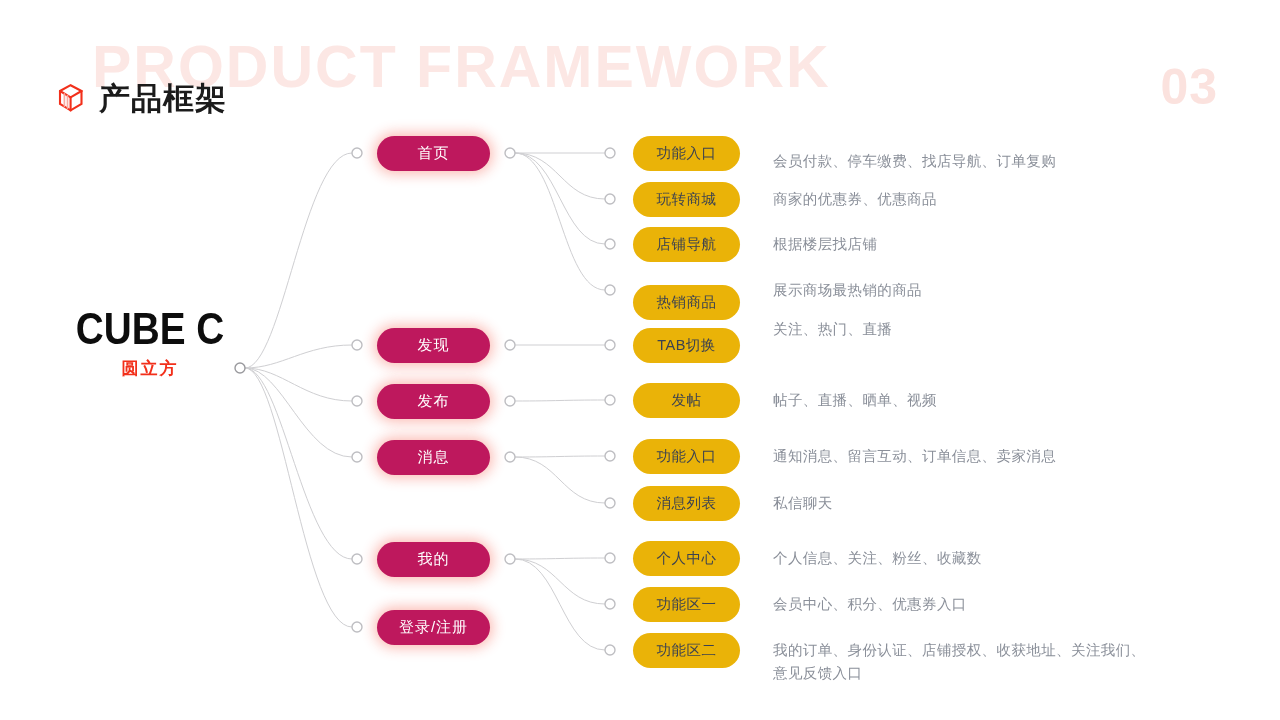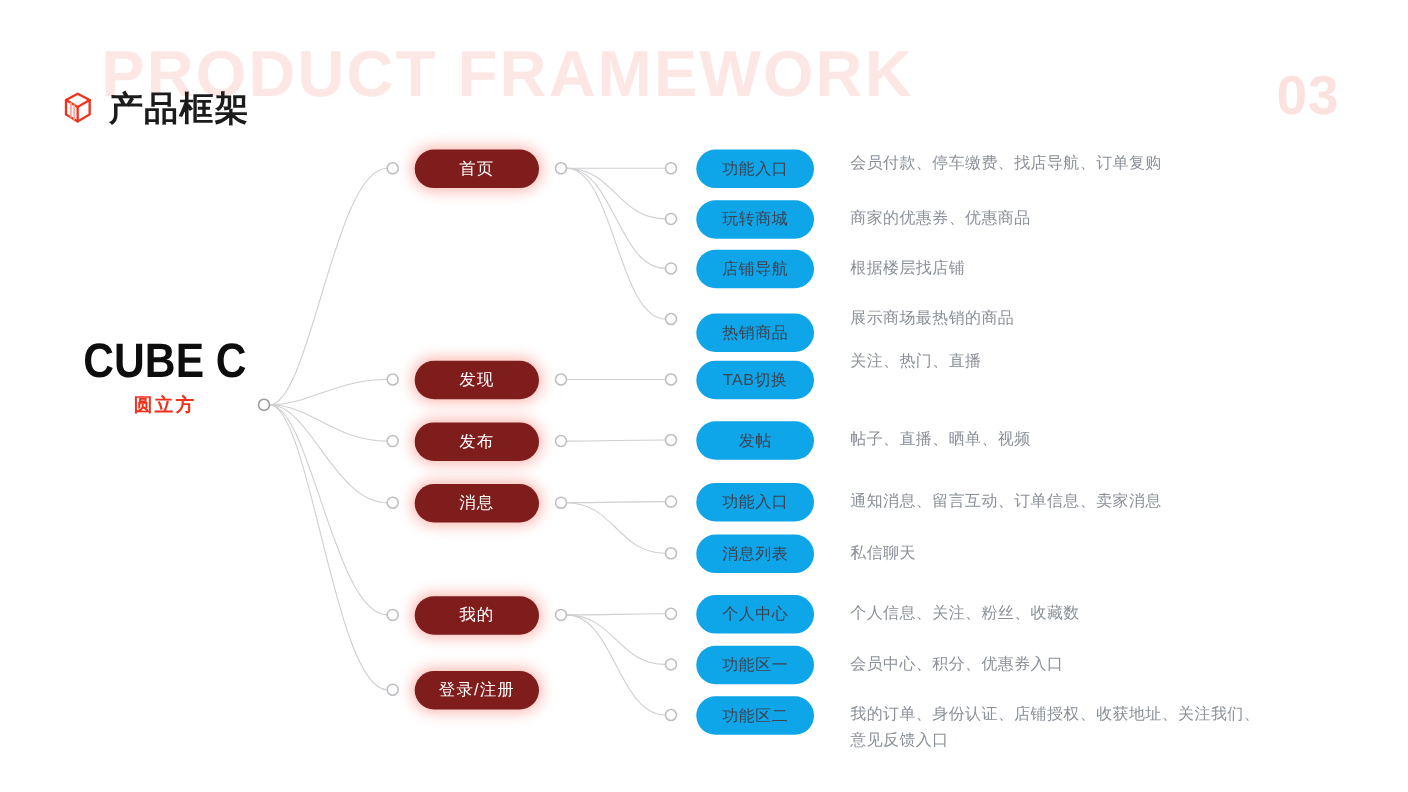--- a/index.html
+++ b/index.html
@@ -119,30 +119,30 @@
     display: flex;
     align-items: center;
     justify-content: center;
     border-radius: 18px;
     box-sizing: border-box;
     white-space: nowrap;
   }
   .pill-red {
     left: 377px;
     width: 113px;
-    background: #7f1d1d;
+    background: #be185d;
     color: #ffffff;
     font-size: 15px;
     letter-spacing: 1px;
     box-shadow: 0 0 13px 3px rgba(242,48,27,0.33);
   }
   .pill-gray {
     left: 633px;
     width: 107px;
-    background: #0ea5e9;
+    background: #eab308;
     color: #3C4250;
     font-size: 14.5px;
     letter-spacing: 0.5px;
   }
 
   
   .desc {
     position: absolute;
     left: 773px;
     font-size: 14.5px;
@@ -225,21 +225,21 @@
   </svg>
 
 <div id="nodes-layer">
     <div class="pill pill-red" style="top: 135.5px;">首页</div>
     <div class="pill pill-red" style="top: 327.5px;">发现</div>
     <div class="pill pill-red" style="top: 383.5px;">发布</div>
     <div class="pill pill-red" style="top: 439.5px;">消息</div>
     <div class="pill pill-red" style="top: 541.5px;">我的</div>
     <div class="pill pill-red" style="top: 609.5px;">登录/注册</div>
     <div class="pill pill-gray" style="top: 135.5px;">功能入口</div>
-    <div class="desc" style="top: 138px; text-align: center;">会员付款、停车缴费、找店导航、订单复购</div>
+    <div class="desc" style="top: 150px; text-align: center;">会员付款、停车缴费、找店导航、订单复购</div>
     <div class="pill pill-gray" style="top: 181.5px;">玩转商城</div>
     <div class="desc" style="top: 188px;">商家的优惠券、优惠商品</div>
     <div class="pill pill-gray" style="top: 226.5px; font-family: Liberation Mono, monospace;">店铺导航</div>
     <div class="desc" style="top: 233px;">根据楼层找店铺</div>
     <div class="pill pill-gray" style="top: 285px;">热销商品</div>
     <div class="desc" style="top: 279px;">展示商场最热销的商品</div>
     <div class="pill pill-gray" style="top: 327.5px;">TAB切换</div>
     <div class="desc" style="top: 318px;">关注、热门、直播</div>
     <div class="pill pill-gray" style="top: 382.5px;">发帖</div>
     <div class="desc" style="top: 389px;">帖子、直播、晒单、视频</div>

